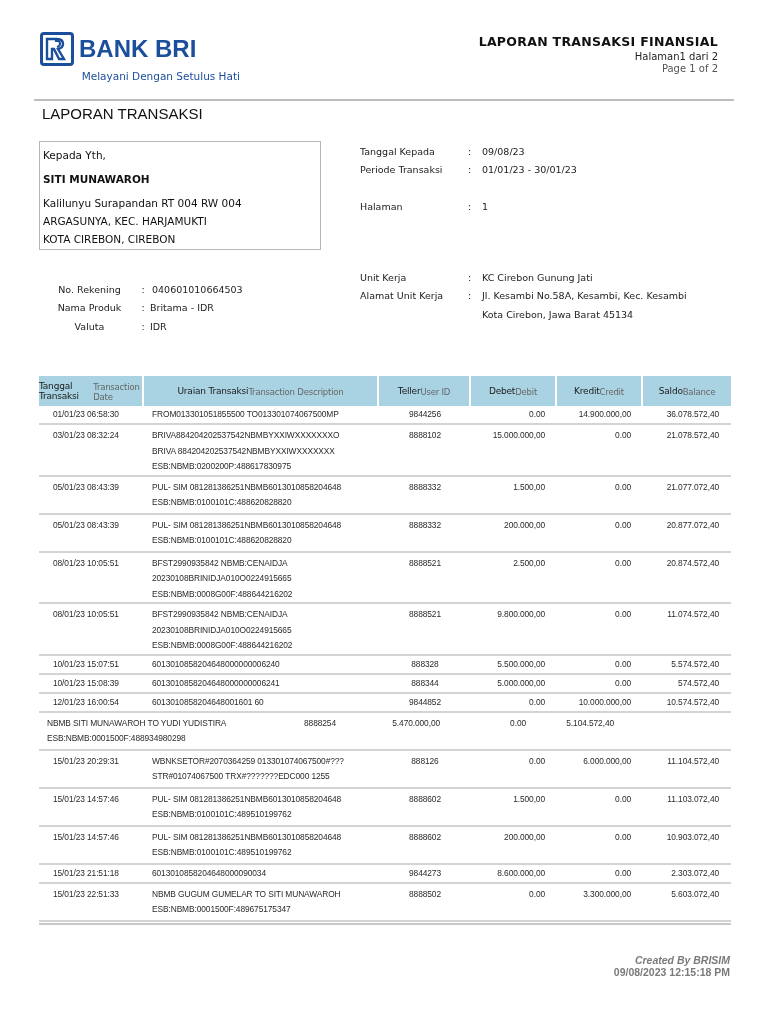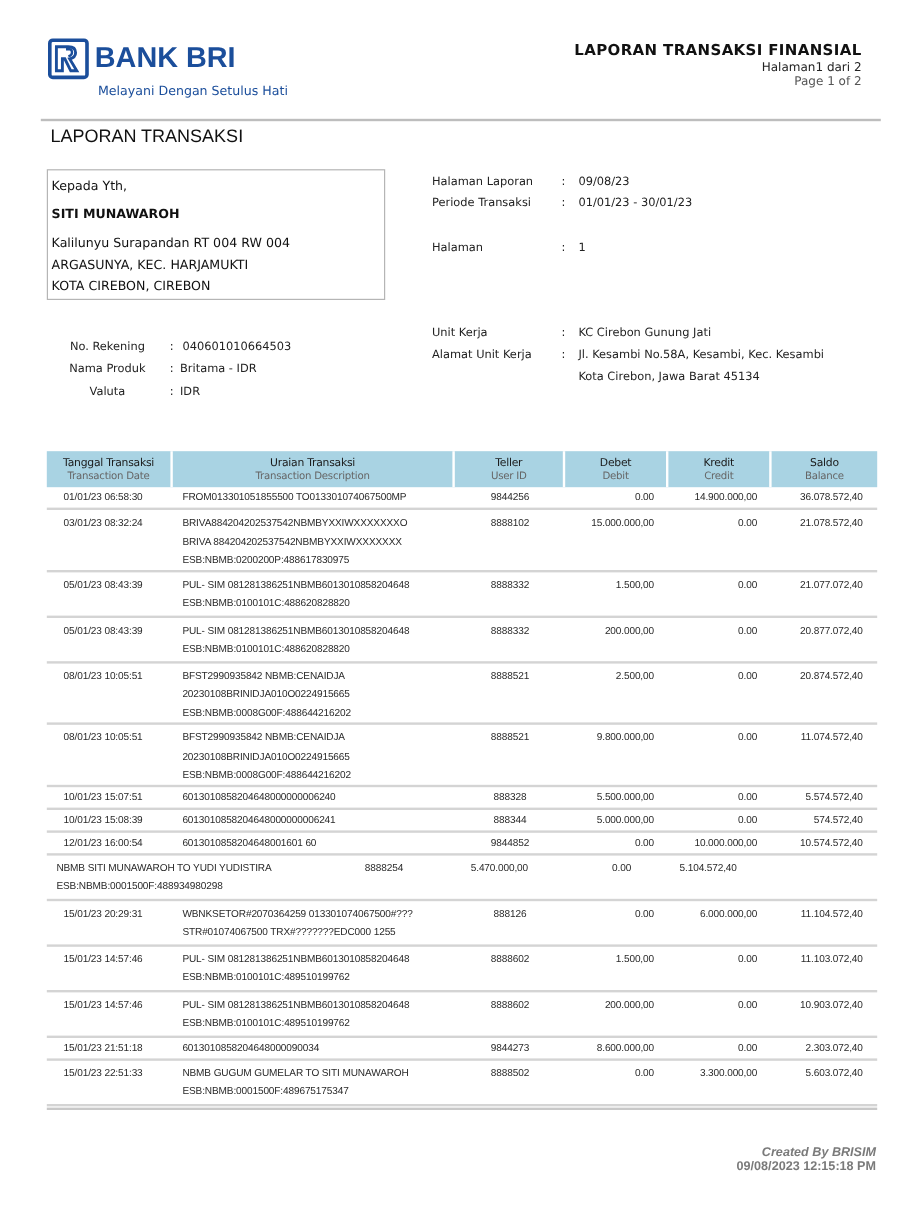--- a/index.html
+++ b/index.html
@@ -30,21 +30,21 @@
 
   .kv { position: absolute; font-size: 9.5px; color: #222; }
   .kv-row { display: flex; height: 18.5px; align-items: center; }
   .kv-label { width: 108px; }
   .kv-sep { width: 14px; }
   .kv-right .kv-label { width: 108px; }
 
   
   .tbl { position: absolute; left: 39px; top: 376px; width: 692px; }
   .thead { display: flex; height: 30px; background: #a9d3e3; }
-  .th { display: flex; flex-direction: column; align-items: center; justify-content: center; border-right: 2px solid #ffffff; }
+  .th { display: flex; flex-direction: row; align-items: center; justify-content: center; border-right: 2px solid #ffffff; }
   .th:last-child { border-right: none; }
   .th-main { font-family: "DejaVu Sans", sans-serif; font-size: 9px; color: #1a1a1a; letter-spacing: -0.2px; }
   .th-sub { font-family: "DejaVu Sans", sans-serif; font-size: 8.5px; color: #666; letter-spacing: -0.2px; margin-top: 1px; }
 
   .c-date { width: 105px; }
   .c-desc { width: 235px; }
   .c-teller { width: 92px; }
   .c-debet { width: 86px; }
   .c-kredit { width: 86px; }
   .c-saldo { width: 88px; }
@@ -91,21 +91,21 @@
 <div class="addr-box">
   <div>Kepada Yth,</div>
   <div class="name">SITI MUNAWAROH</div>
   <div>Kalilunyu Surapandan RT 004 RW 004</div>
   <div>ARGASUNYA, KEC. HARJAMUKTI</div>
   <div>KOTA CIREBON, CIREBON</div>
 </div>
 
 <div class="kv" style="left:360px; top:142px;">
   <div class="kv-row">
-    <span class="kv-label">Halaman Laporan</span>
+    <span class="kv-label">Tanggal Kepada</span>
     <span class="kv-sep">:</span>
     <span>09/08/23</span>
   </div>
   <div class="kv-row">
     <span class="kv-label">Periode Transaksi</span>
     <span class="kv-sep">:</span>
     <span>01/01/23 - 30/01/23</span>
   </div>
   <div class="kv-row" style="margin-top:18px;">
     <span class="kv-label">Halaman</span>

